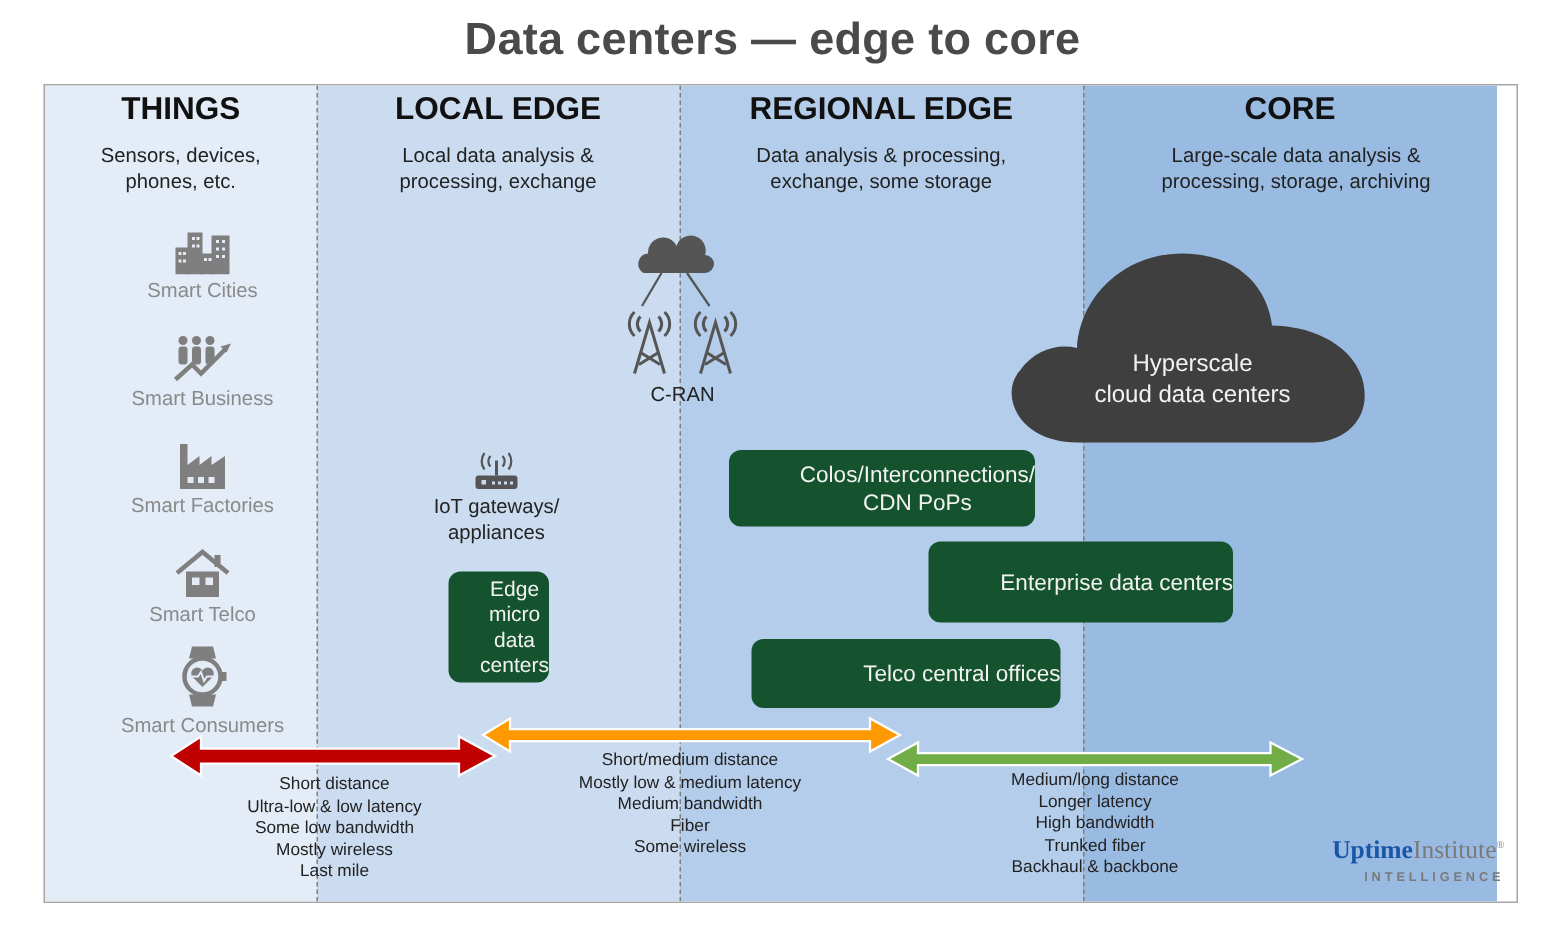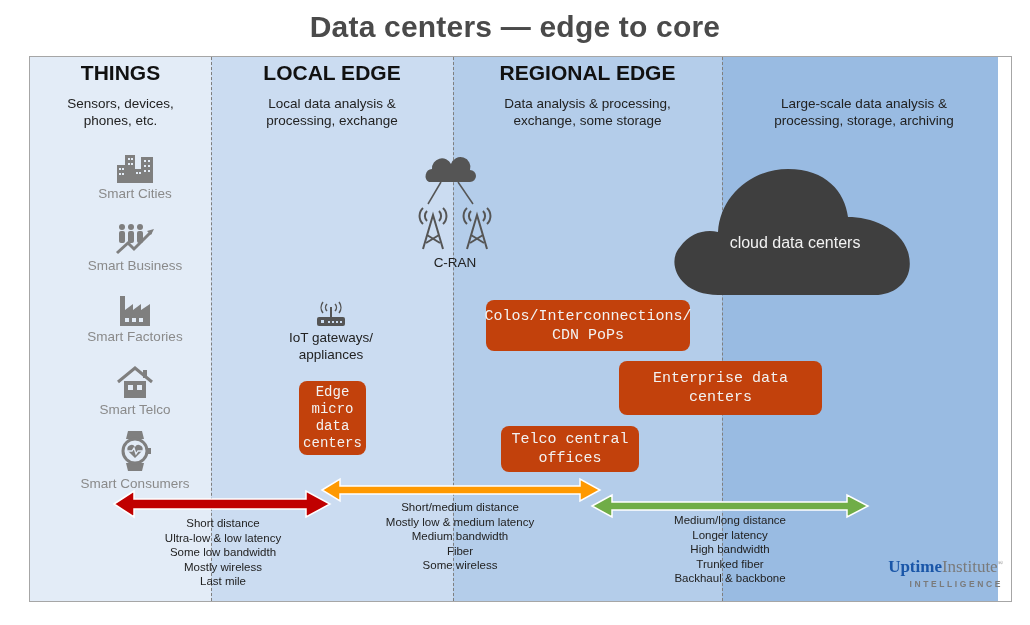--- a/index.html
+++ b/index.html
@@ -9,21 +9,21 @@
   .zone { position:absolute; top:0; height:100%; }
   .z-things { left:0; width:181px; background:#e3ecf7; }
   .z-local { left:181px; width:242px; background:#cbdcf1; }
   .z-regional { left:423px; width:269px; background:#b4cdea; }
   .z-core { left:692px; width:276px; background:#99bbe2; }
   .vdash { position:absolute; top:0; height:100%; width:0; border-left:1.5px dashed #7f7f7f; }
   .zhead { position:absolute; top:4px; text-align:center; font-size:21px; font-weight:bold; color:#111; }
   .zsub { position:absolute; top:38px; text-align:center; font-size:13.5px; line-height:17px; color:#222; }
   .thing { position:absolute; left:0; width:184px; text-align:center; color:#8a8a8a; font-size:13.5px;margin-left:13px; }
   .thing svg { display:block; margin:0 auto 3px auto; }
-  .darkbox { position:absolute; background:#c2410c; color:#f2f2f2; border-radius:8px; text-align:center; display:flex; align-items:center; justify-content:center; font-size:15px; line-height:19px;font-family:Liberation Mono, monospace; }
+  .darkbox { position:absolute; background:#14532d; color:#f2f2f2; border-radius:8px; text-align:center; display:flex; align-items:center; justify-content:flex-end; font-size:15px; line-height:19px; }
   .lbl { position:absolute; text-align:center; color:#222; font-size:13.5px; line-height:17px; }
   .arrowtxt { position:absolute; text-align:center; color:#222; font-size:11.5px; line-height:14.6px; }
   .logo { position:absolute; right:8px; bottom:12px; text-align:right; }
   .logo .l1 { font-family:"Liberation Serif", serif; font-size:17px; color:#1a56a8;text-align:center; }
   .logo .l1 b { font-weight:bold; }
   .logo .l1 span.inst { color:#7a7a7a; }
   .logo .l2 { font-size:8.5px; letter-spacing:2.6px; color:#7a7a7a; font-weight:bold; margin-top:2px; }
   svg.abs { position:absolute; left:0; top:0; }
 </style>
 </head>
@@ -36,20 +36,21 @@
   <div class="zone z-local"></div>
   <div class="zone z-regional"></div>
   <div class="zone z-core"></div>
   <div class="vdash" style="left:181px"></div>
   <div class="vdash" style="left:423px"></div>
   <div class="vdash" style="left:692px"></div>
 
   <div class="zhead" style="left:0;width:181px">THINGS</div>
   <div class="zhead" style="left:181px;width:242px">LOCAL EDGE</div>
   <div class="zhead" style="left:423px;width:269px">REGIONAL EDGE</div>
+  <div class="zhead" style="left:692px;width:276px">CORE</div>
 
   <div class="zsub" style="left:0;width:181px">
     <div>Sensors, devices,</div>
     <div>phones, etc.</div>
   </div>
   <div class="zsub" style="left:181px;width:242px">
     <div>Local data analysis &amp;</div>
     <div>processing, exchange</div>
   </div>
   <div class="zsub" style="left:423px;width:269px">
@@ -201,23 +202,24 @@
 
   <div class="darkbox" style="left:456px;top:243px;width:204px;height:51px">
     <div>
       <div>Colos/Interconnections/</div>
       <div>CDN PoPs</div>
     </div>
   </div>
 
   <div class="darkbox" style="left:589px;top:304px;width:203px;height:54px">Enterprise data centers</div>
 
-  <div class="darkbox" style="left:471px;top:369px;width:138px;height:46px">Telco central offices</div>
+  <div class="darkbox" style="left:471px;top:369px;width:206px;height:46px">Telco central offices</div>
 
   <div class="lbl" style="left:660px;top:175px;width:210px;color:#f2f2f2;font-size:16px;line-height:21px">
+    <div>Hyperscale</div>
     <div>cloud data centers</div>
   </div>
 
   <div class="arrowtxt" style="left:118px;top:459px;width:150px">
     <div>Short distance</div>
     <div>Ultra-low &amp; low latency</div>
     <div>Some low bandwidth</div>
     <div>Mostly wireless</div>
     <div>Last mile</div>
   </div>

